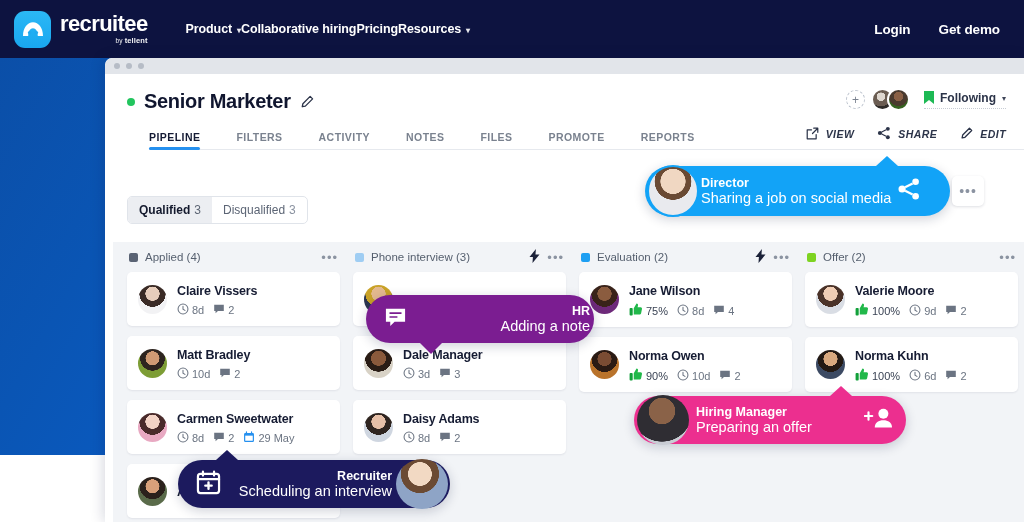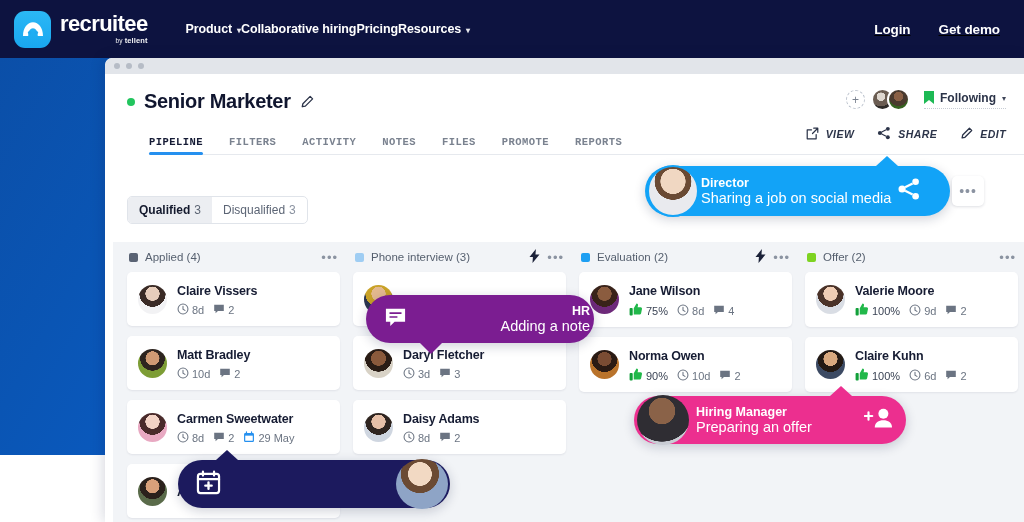--- a/index.html
+++ b/index.html
@@ -44,21 +44,21 @@
     color: #fff; font-size: 7.5px; font-weight: 700; letter-spacing: 0.1px;
     text-align: right; margin-top: 1px; opacity: .95;
   }
   .logo-sub .by { font-weight: 400; font-size: 6.5px; }
   .nav-links { display: flex; align-items: center; margin-left: 38px; }
   .nav-link {
     color: #ffffff; font-size: 12.5px; font-weight: 700; letter-spacing: -0.1px;
     display: flex; align-items: center; gap: 5px; cursor: pointer; white-space: nowrap;
   }
   .caret { font-size: 8px; opacity: .9; position: relative; top: 1px; }
-  .nav-right { margin-left: auto; display: flex; align-items: center; gap: 28px; margin-right: 24px; text-decoration: underline; }
+  .nav-right { margin-left: auto; display: flex; align-items: center; gap: 28px; margin-right: 24px; }
   .nav-right .nav-link { font-size: 13.5px; }
 
   
   #app-window {
     position: absolute; left: 105px; top: 58px; width: 919px; height: 464px;
     background: #fff; z-index: 20;
     border-top-left-radius: 7px;
     box-shadow: -2px 0 14px rgba(10,20,60,.16);
     overflow: hidden;
   }
@@ -74,24 +74,23 @@
   #job-header { padding: 16px 0 0 22px; }
   .title-row { display: flex; align-items: center; gap: 9px; }
   .status-dot { width: 8px; height: 8px; border-radius: 50%; background: #22c55e; }
   #job-title {
     font-size: 20px; font-weight: 700; color: #10162f; letter-spacing: -0.3px;
   }
   .pencil-icon { display: inline-flex; }
 
   
   #tabs {
-    display: flex; align-items: flex-end; gap: 26px;
-    margin: 15px 0 0 22px; height: 27px;
+    display: flex; align-items: flex-end; gap: 36px;
+    margin: 10px 0 0 22px; height: 27px;
     position: relative;
-    font-family: Liberation Mono, monospace;
   }
   .tab {
     font-size: 10.5px; font-weight: 700; letter-spacing: .45px;
     color: #7a828f; padding-bottom: 7px; cursor: pointer; position: relative;
   }
   .tab.active { color: #151b35; }
   .tab.active::after {
     content: ""; position: absolute; left: 0; right: 0; bottom: 0;
     height: 3px; background: #2590ef; border-radius: 2px;
   }
@@ -459,21 +458,21 @@
                 </svg></span>
               <span class="dots">•••</span>
             </span>
           </div>
           <div class="card">
             <span class="card-avatar" style="background:radial-gradient(circle at 50% 30%, #e3b98f 0 28%, #c9a227 29% 52%, #2c3550 53% 100%)"></span>
             <span><span class="card-name">Cody Cruz</span></span>
           </div>
           <div class="card">
             <span class="card-avatar" style="background:radial-gradient(circle at 50% 32%, #8a5a3c 0 30%, #2a1d16 31% 54%, #d8d2c6 55% 100%)"></span>
-            <span><span class="card-name">Daryl Fletcher</span><span class="card-meta">
+            <span><span class="card-name">Dale Manager</span><span class="card-meta">
                 <span class="meta-item"><span><svg width="12" height="12" viewBox="0 0 16 16">
                       <circle cx="8" cy="8" r="6.6" stroke="#6b7482" stroke-width="1.4" fill="none"></circle>
                       <path d="M8 4.4V8.2l2.6 1.6" stroke="#6b7482" stroke-width="1.4" fill="none" stroke-linecap="round"></path>
                     </svg></span>3d</span>
                 <span class="meta-item"><span><svg width="12" height="12" viewBox="0 0 16 16">
                       <path d="M1.6 2.4h12.8v8.4H6.6l-3.2 2.9v-2.9H1.6z" fill="#6b7482"></path>
                     </svg></span>3</span>
               </span></span>
           </div>
           <div class="card">
@@ -561,21 +560,21 @@
                       <circle cx="8" cy="8" r="6.6" stroke="#6b7482" stroke-width="1.4" fill="none"></circle>
                       <path d="M8 4.4V8.2l2.6 1.6" stroke="#6b7482" stroke-width="1.4" fill="none" stroke-linecap="round"></path>
                     </svg></span>9d</span>
                 <span class="meta-item"><span><svg width="12" height="12" viewBox="0 0 16 16">
                       <path d="M1.6 2.4h12.8v8.4H6.6l-3.2 2.9v-2.9H1.6z" fill="#6b7482"></path>
                     </svg></span>2</span>
               </span></span>
           </div>
           <div class="card">
             <span class="card-avatar" style="background:radial-gradient(circle at 50% 31%, #d9a97f 0 28%, #241a14 29% 52%, #3c4a63 53% 100%)"></span>
-            <span><span class="card-name">Claire Kuhn</span><span class="card-meta">
+            <span><span class="card-name">Norma Kuhn</span><span class="card-meta">
                 <span class="meta-item">
                   <span><svg width="14" height="13" viewBox="0 0 16 15">
                       <path d="M5.4 6.2 8.6.6c1.3 0 2 .9 1.7 2.2l-.5 2.2h3.6c1 0 1.7.9 1.5 1.9l-1 5c-.2.9-1 1.5-1.9 1.5H5.4z" fill="#21b84a"></path>
                       <rect x="0.6" y="5.9" width="3.6" height="8.5" rx="1" fill="#12a03a"></rect>
                     </svg></span>
                   <span class="thumb-pct">100%</span>
                 </span>
                 <span class="meta-item"><span><svg width="12" height="12" viewBox="0 0 16 16">
                       <circle cx="8" cy="8" r="6.6" stroke="#6b7482" stroke-width="1.4" fill="none"></circle>
                       <path d="M8 4.4V8.2l2.6 1.6" stroke="#6b7482" stroke-width="1.4" fill="none" stroke-linecap="round"></path>
@@ -639,16 +638,20 @@
 
 <div class="callout" id="callout-navy">
   <div class="tail"></div>
   <div class="cal-ic">
     <svg width="25" height="25" viewBox="0 0 18 18">
         <rect x="1.4" y="2.8" width="15.2" height="13.8" rx="1.8" fill="none" stroke="#fff" stroke-width="1.6"></rect>
         <path d="M1.4 6.6h15.2M5 1.2v2.8M13 1.2v2.8" stroke="#fff" stroke-width="1.6" stroke-linecap="round"></path>
         <path d="M9 8.9v4.6M6.7 11.2h4.6" stroke="#fff" stroke-width="1.7" stroke-linecap="round"></path>
       </svg>
   </div>
+  <div class="txt">
+    <div class="role">Recruiter</div>
+    <div class="act">Scheduling an interview</div>
+  </div>
   <div class="photo"></div>
 </div>
 
 <div class="kebab-btn">•••</div>
 
 </body></html>

